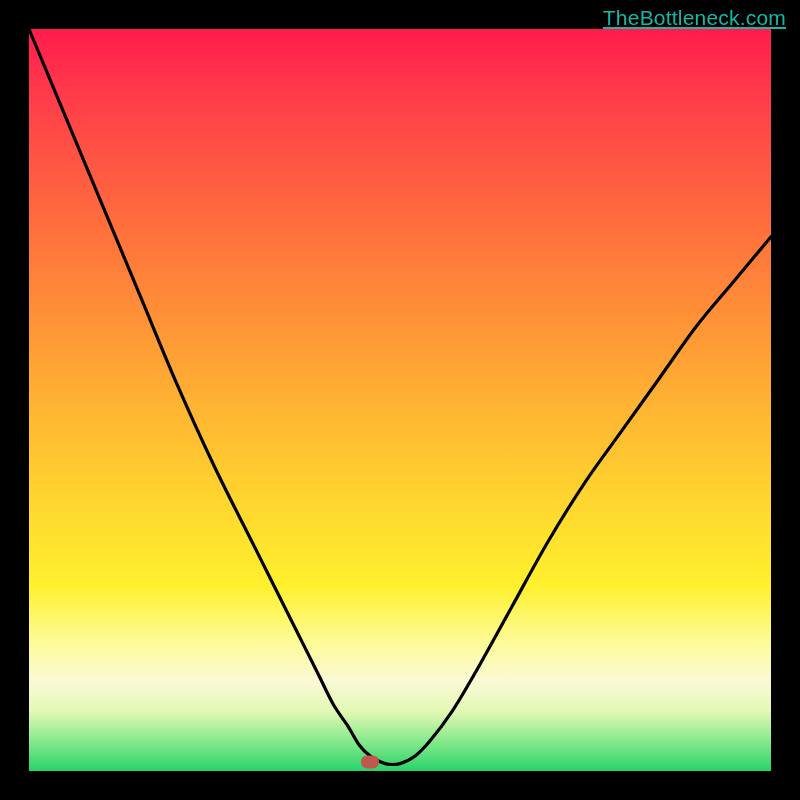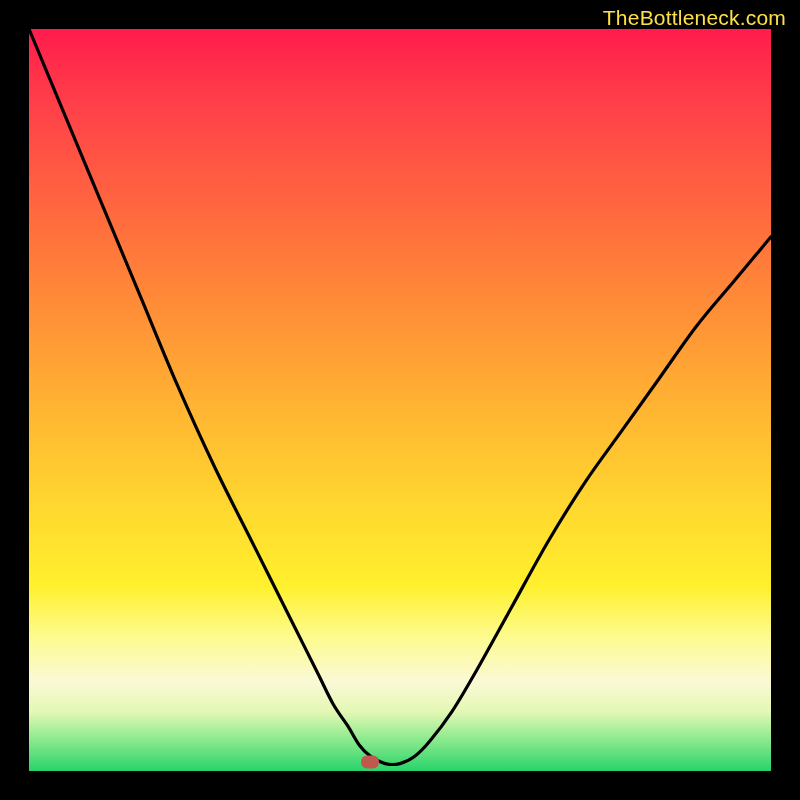--- a/index.html
+++ b/index.html
@@ -37,25 +37,26 @@
       #faf9d6 88%,
       #e3f8b4 92%,
       #86e98b 96%,
       #28d36b 100%
     );
   }
   .watermark {
     position: absolute;
     top: 6px;
     right: 14px;
-    color: #fde047;
+    color: #14b8a6;
     font-size: 21px;
     font-weight: 500;
     letter-spacing: 0.2px;
     user-select: none;
+    text-decoration: underline;
   }
   svg.curve {
     position: absolute;
     left: 0;
     top: 0;
     width: 742px;
     height: 742px;
     overflow: visible;
   }
   .marker {

